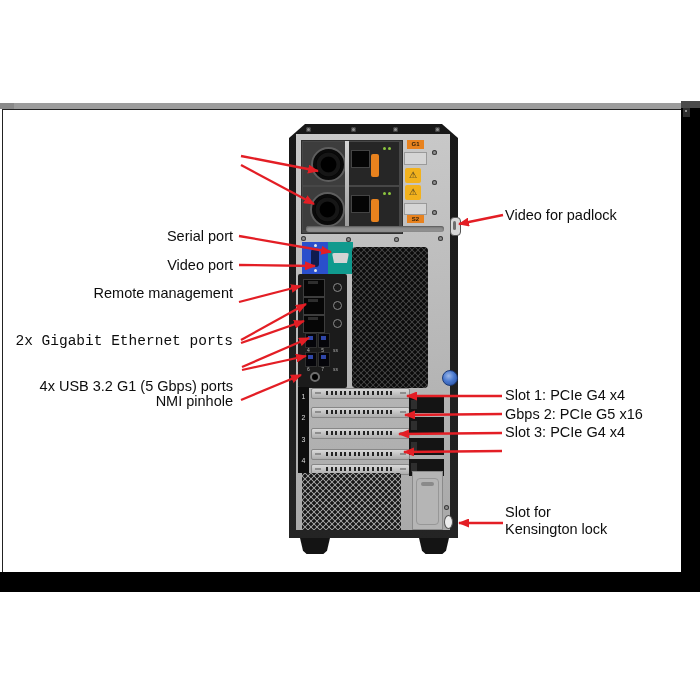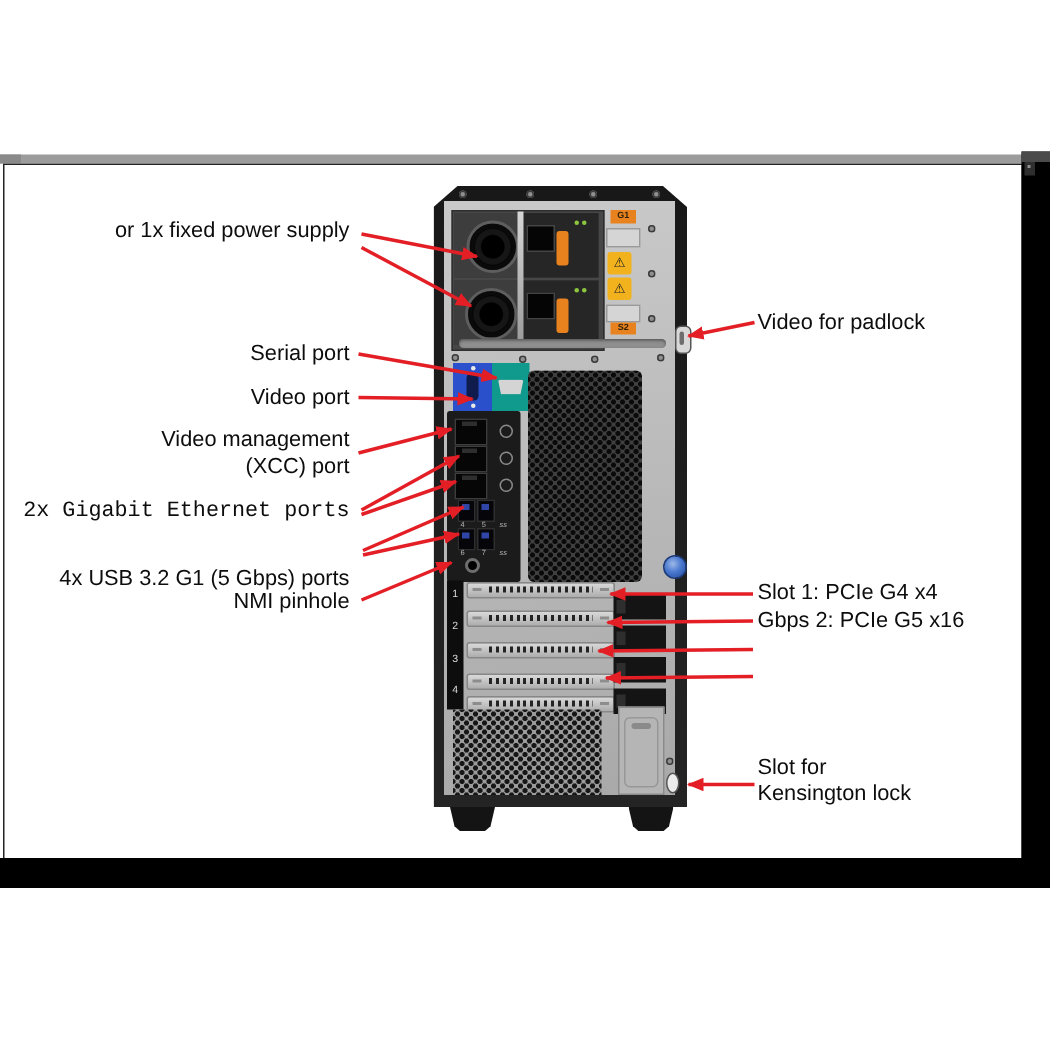--- a/index.html
+++ b/index.html
@@ -200,35 +200,34 @@
 
   <div class="vent-light"></div>
   <div class="door-panel"></div>
   <div class="door-handle"></div>
   <div class="screw" style="left:444px;top:505px;"></div>
   <div class="kensington"></div>
   <div class="foot" style="left:300px;"></div>
   <div class="foot" style="left:419px;"></div>
 
   <div class="lbl lbl-left" style="top:145px;">
-    <span>or 1x fixed power supply</span>
   </div>
   <div class="lbl lbl-left" style="top:227px;">Serial port</div>
   <div class="lbl lbl-left" style="top:256px;">Video port</div>
   <div class="lbl lbl-left" style="top:284px;">
-    <span>Video management</span>
-    <span>(XCC) port</span>
+    <span>Remote management</span>
   </div>
   <div class="lbl lbl-left" style="top:332px;font-family:Liberation Mono, monospace;">2x Gigabit Ethernet ports</div>
   <div class="lbl lbl-left" style="top:377px;">4x USB 3.2 G1 (5 Gbps) ports</div>
   <div class="lbl lbl-left" style="top:392px;">NMI pinhole</div>
 
   <div class="lbl lbl-right" style="top:206px;">Video for padlock</div>
   <div class="lbl lbl-right" style="top:386px;">Slot 1: PCIe G4 x4</div>
   <div class="lbl lbl-right" style="top:405px;">Gbps 2: PCIe G5 x16</div>
+  <div class="lbl lbl-right" style="top:423px;">Slot 3: PCIe G4 x4</div>
   <div class="lbl lbl-right" style="top:504px;line-height:17px;">
     <span>Slot for</span>
     <span>Kensington lock</span>
   </div>
 
   <svg id="arrows" viewBox="0 0 700 700">
     <defs>
       <marker id="ah" markerUnits="userSpaceOnUse" markerWidth="11" markerHeight="9" viewBox="0 0 11 9" refX="10" refY="4.5" orient="auto">
         <path class="arrowhead" d="M0,0 L11,4.5 L0,9 Z"></path>
       </marker>

